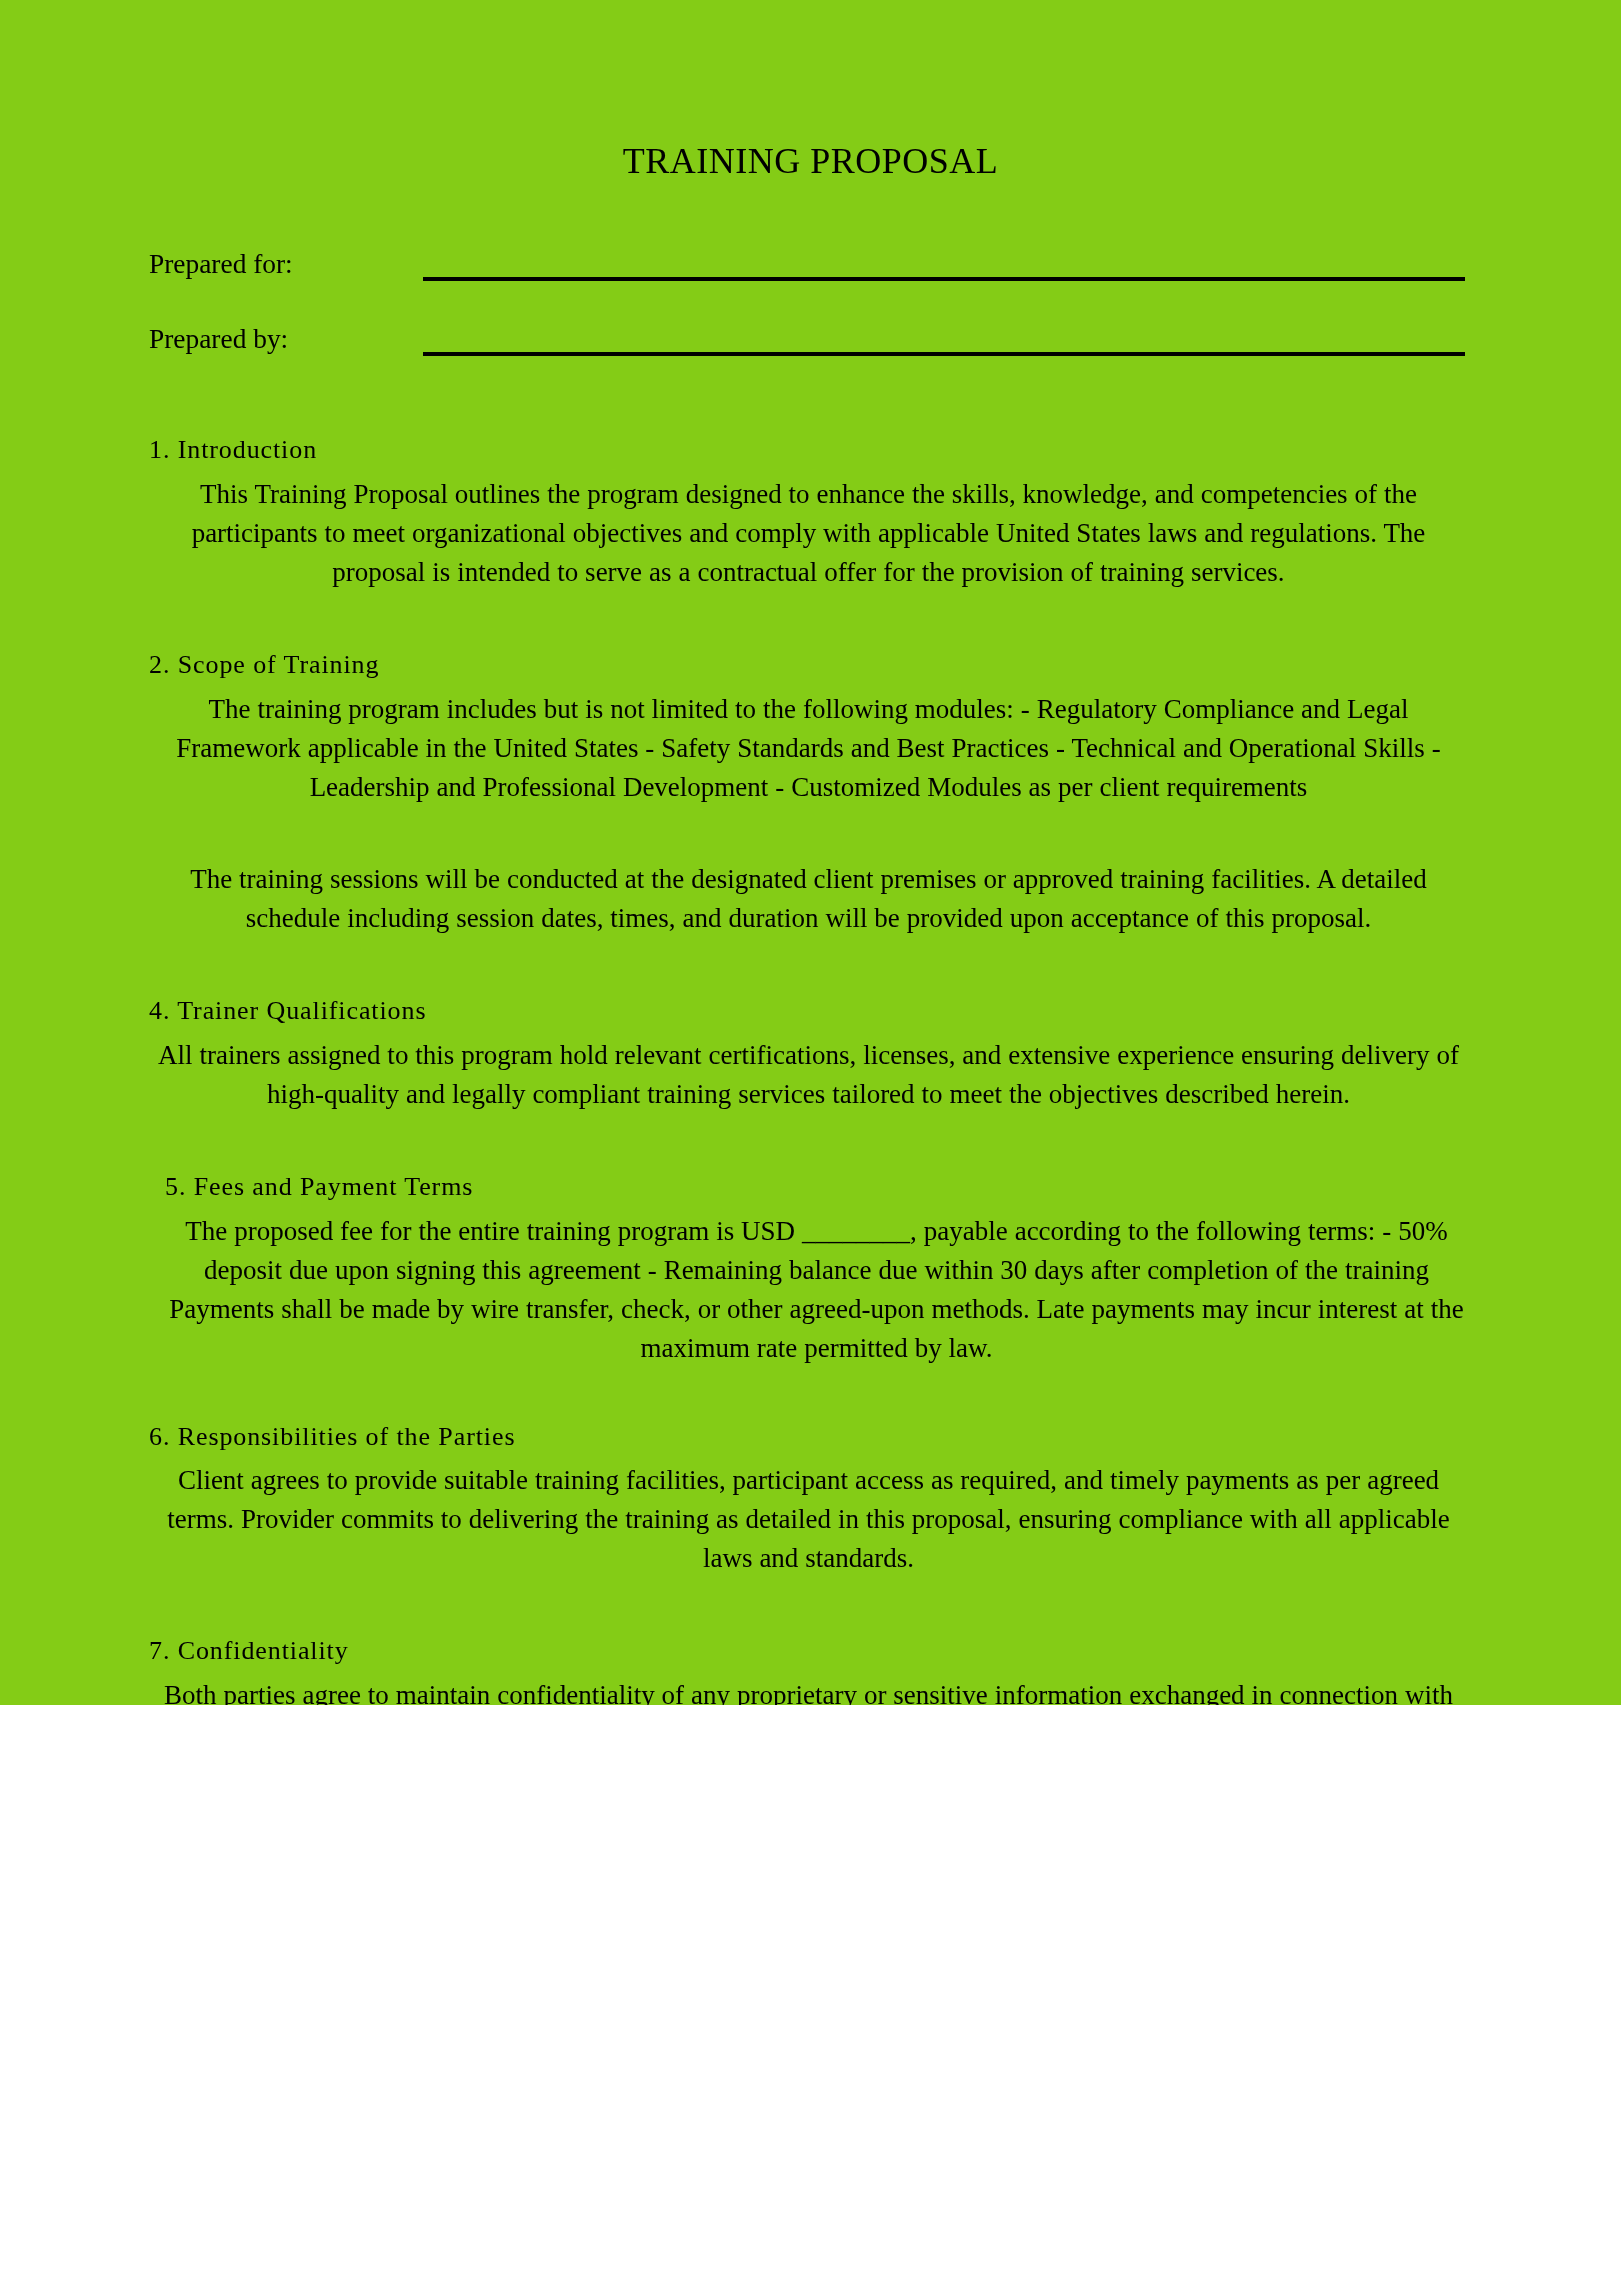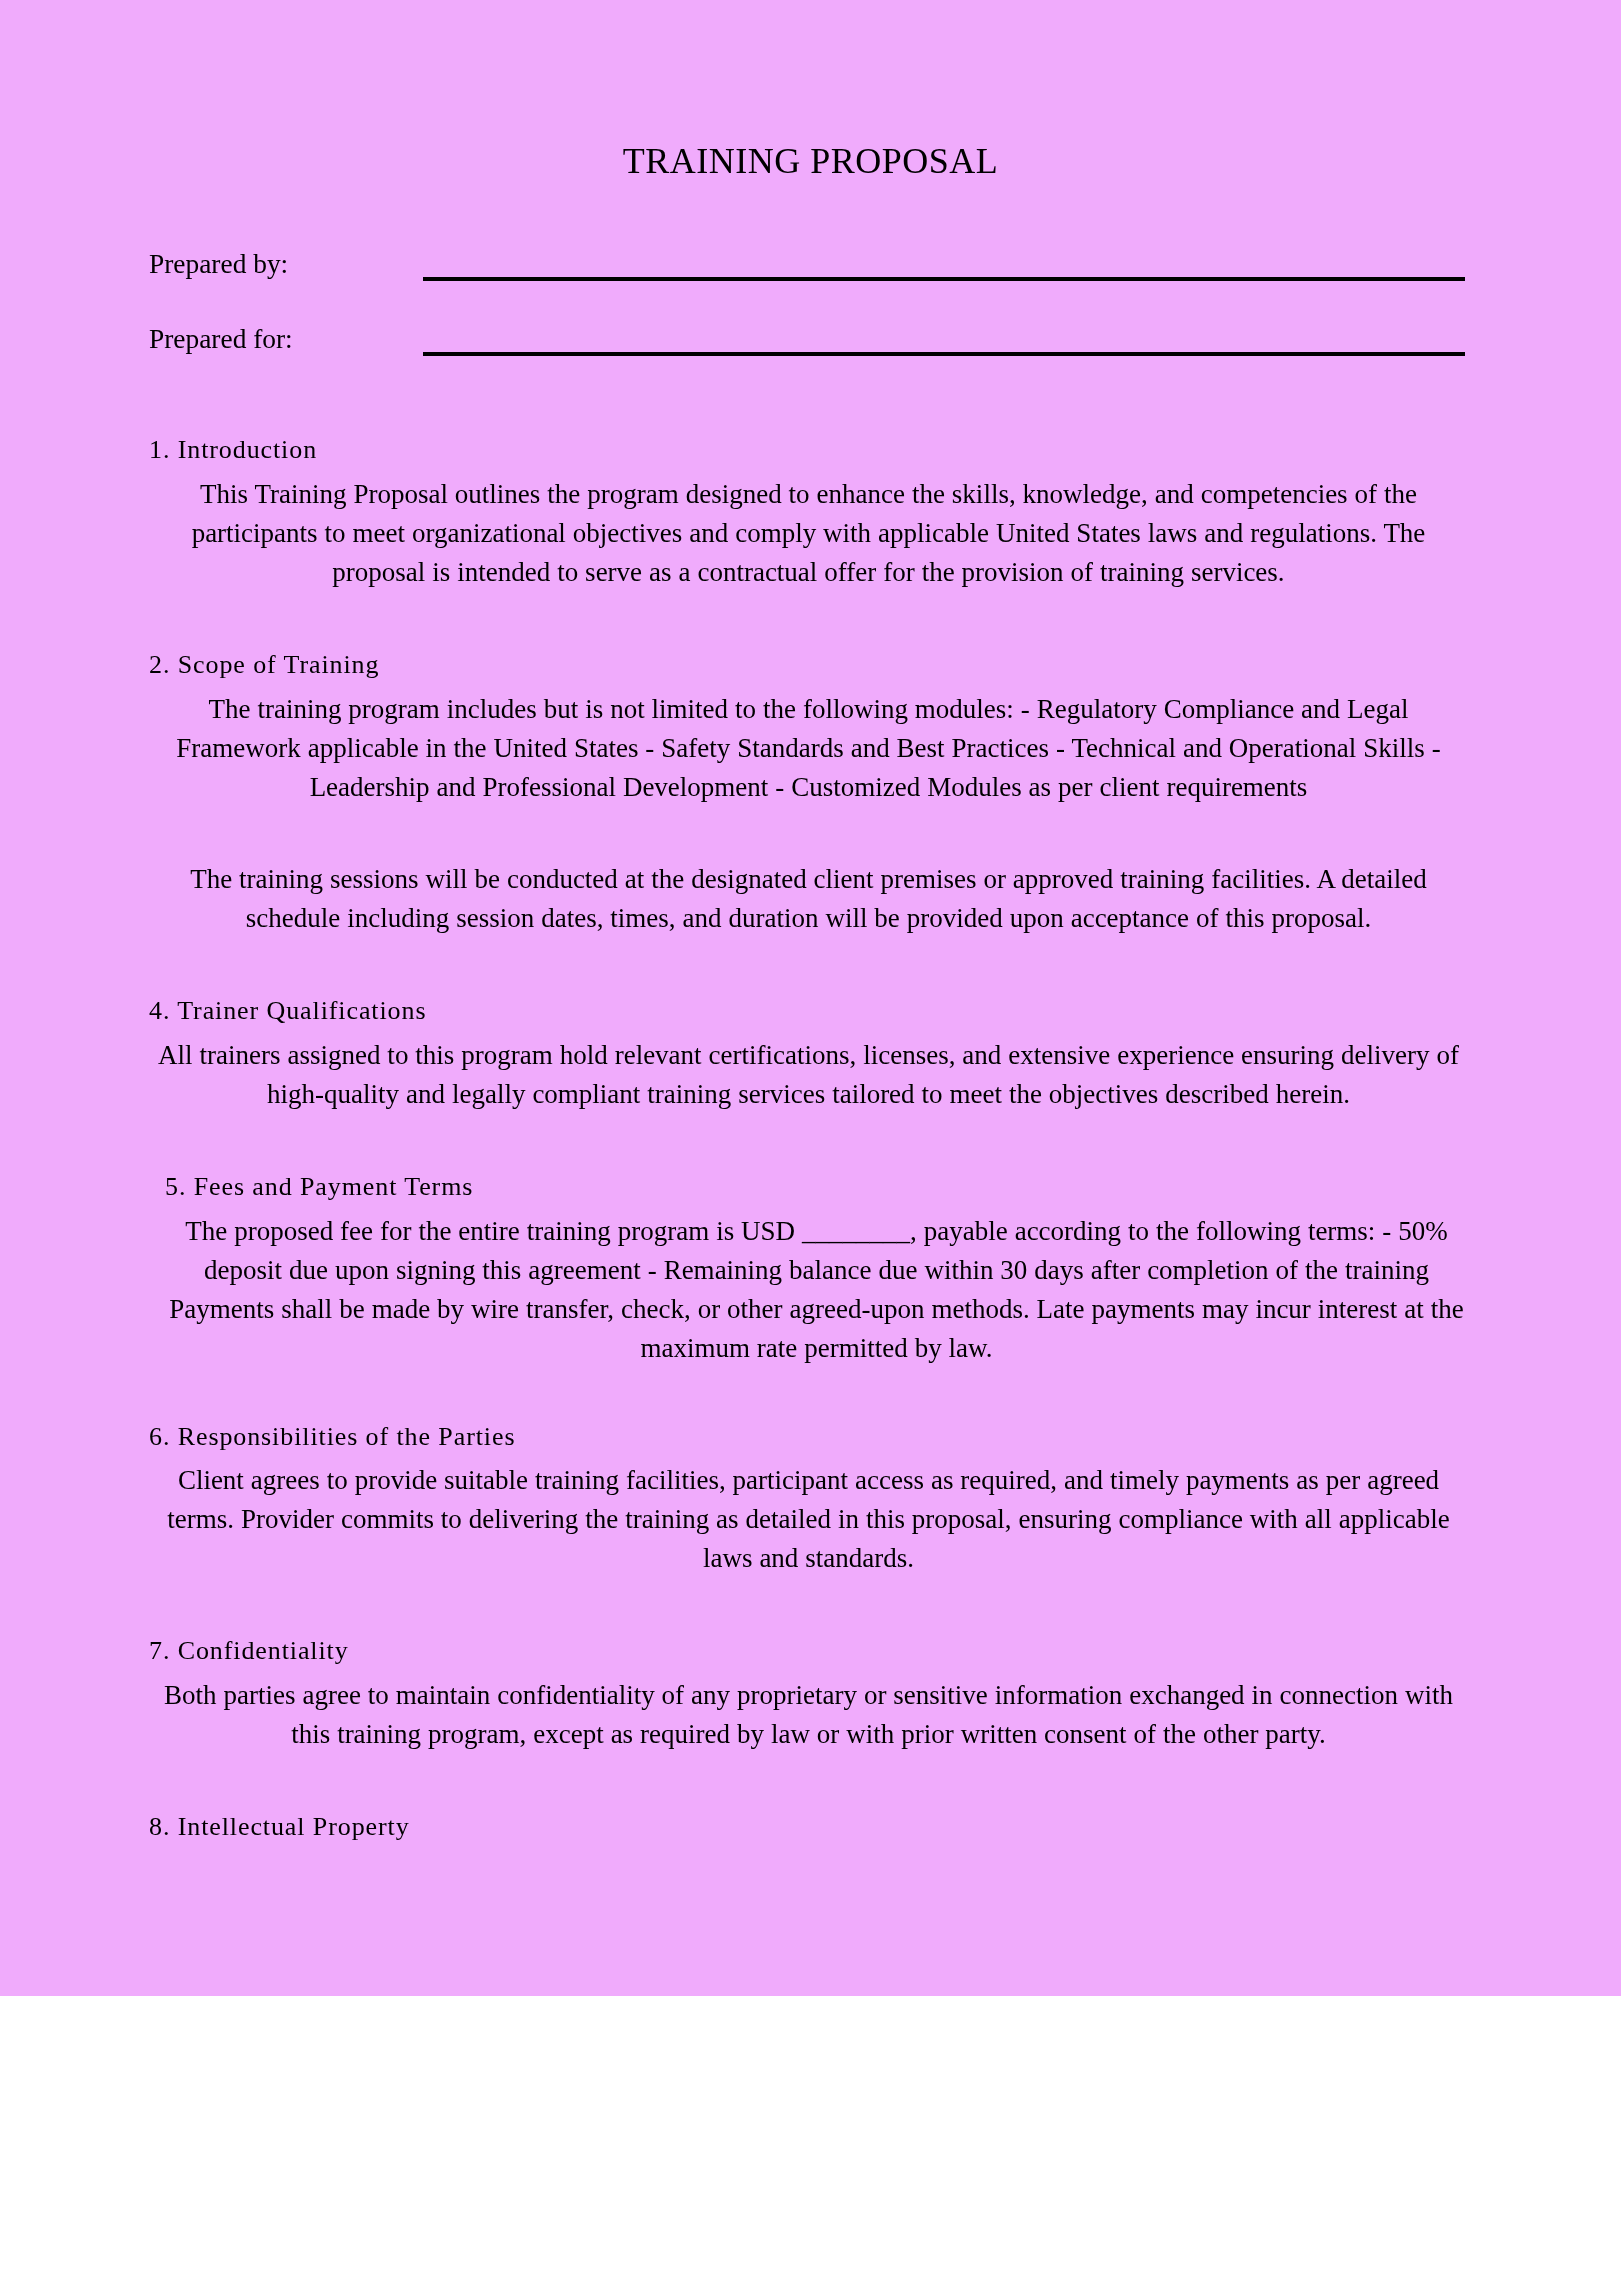--- a/index.html
+++ b/index.html
@@ -7,22 +7,22 @@
     padding: 0;
     background: #ffffff;
   }
   body {
     font-family: "Liberation Serif", "DejaVu Serif", serif;
     color: #000000;
   }
   .page {
     position: relative;
     width: 1621px;
-    height: 1996px;
-    background: #f0abfc;
+    height: 1705px;
+    background: #84cc16;
     overflow: hidden;
     box-sizing: border-box;
   }
   .doc-title {
     position: absolute;
     top: 116px;
     left: 0;
     width: 1621px;
     text-align: center;
     font-size: 36px;
@@ -90,26 +90,26 @@
 </head>
 <body>
 
 <div class="page">
 
   <h1 class="doc-title">TRAINING PROPOSAL</h1>
 
   <div class="prepared-block">
 
     <div class="prepared-row">
-      <span class="prepared-label">Prepared by:</span>
+      <span class="prepared-label">Prepared for:</span>
       <span class="prepared-rule"></span>
     </div>
 
     <div class="prepared-row">
-      <span class="prepared-label">Prepared for:</span>
+      <span class="prepared-label">Prepared by:</span>
       <span class="prepared-rule"></span>
     </div>
 
   </div>
 
   <div class="content">
 
     <div class="section">
       <h2 class="section-heading">1. Introduction</h2>
       <p class="section-body">This Training Proposal outlines the program designed to enhance the skills, knowledge, and competencies of the participants to meet organizational objectives and comply with applicable United States laws and regulations. The proposal is intended to serve as a contractual offer for the provision of training services.</p>

